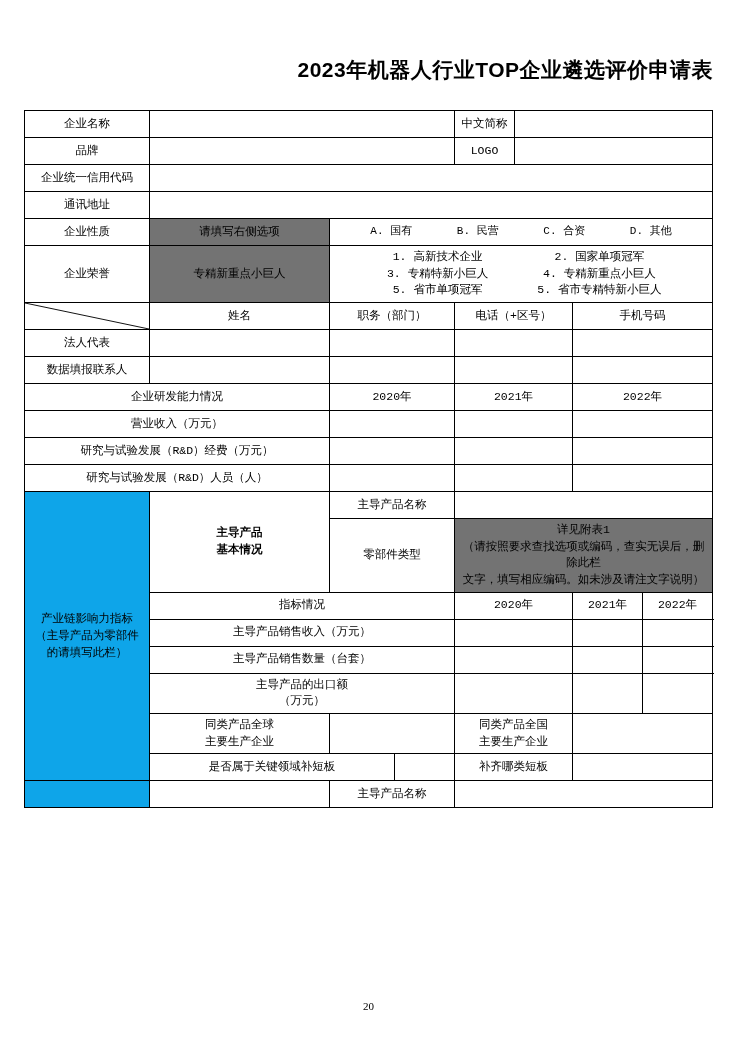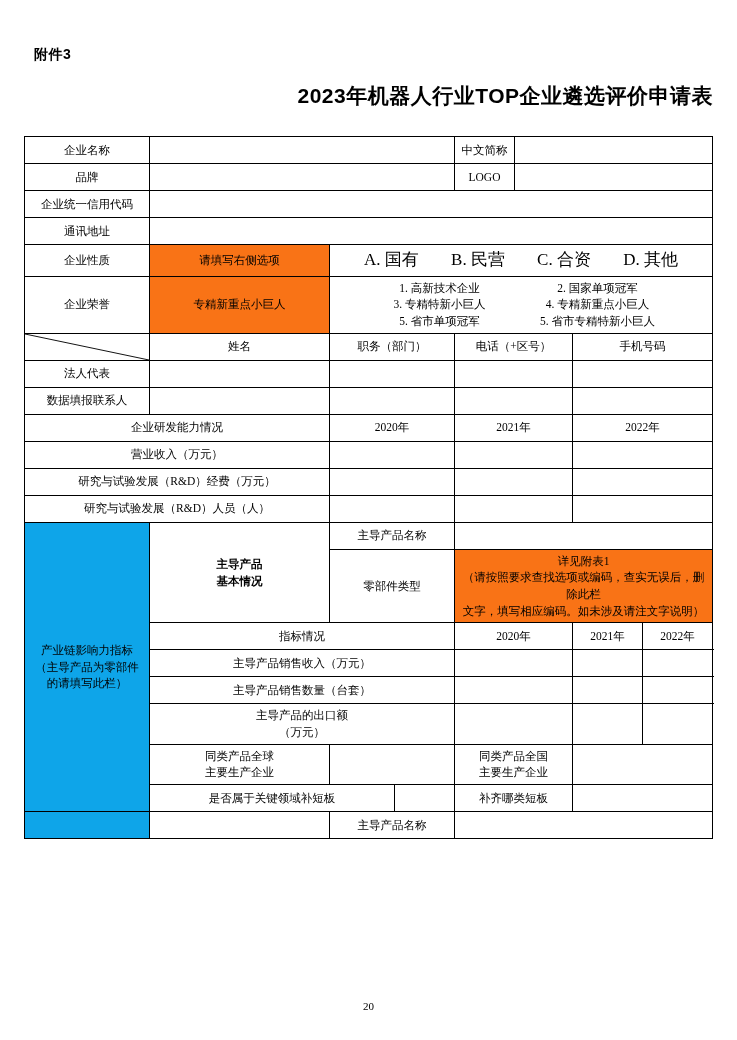--- a/index.html
+++ b/index.html
@@ -36,54 +36,55 @@
     font-weight: bold;
     font-size: 21px;
     letter-spacing: 0.5px;
     margin: 10px 0 26px 0;
   }
   table.form {
     border-collapse: collapse;
     width: 688px;
     margin: 9px auto;
     table-layout: fixed;
+    font-family: Liberation Mono, monospace;
   }
   table.form td {
     border: 1px solid #000000;
     font-size: 11.5px;
     line-height: 1.45;
     padding: 3px 4px;
     vertical-align: middle;
     text-align: center;
     height: 27px;
     box-sizing: border-box;
     word-break: break-all;
   }
   td.lbl { text-align: center; }
   td.left { text-align: left; padding-left: 10px; }
   td.blank { }
-  .peach { background: #f97316; }
+  .peach { background: #737373; }
   .yellow { background: #0ea5e9; }
   .small { font-size: 10.5px; }
   .tiny { font-size: 10px; }
   .bold { font-weight: bold; }
   .honor-cell {
     text-align: left;
     padding-left: 18px;
     line-height: 1.9;
     font-size: 11.5px;
   }
   .honor-row span { display: inline-block; }
   .hw1 { width: 150px; }
   .hw2 { width: 160px; }
   .nature-opts {
     display: flex;
     justify-content: space-around;
     padding: 0 14px;
-    font-size: 17px;
+    font-size: 11px;
   }
   
   .diag {
     position: relative;
     padding: 0;
     height: 30px;
   }
   .diag svg {
     position: absolute;
     left: 0; top: 0;
@@ -99,21 +100,20 @@
     font-size: 11px;
     font-family: "Liberation Serif", serif;
   }
   .multi { line-height: 1.5; }
 </style>
 </head>
 <body>
 
 <div class="page">
 
-  <div class="attach-label">附件3</div>
 
   <div class="doc-title">2023年机器人行业TOP企业遴选评价申请表</div>
 
   <table class="form">
     <colgroup>
       <col style="width:125px">
       <col style="width:90px">
       <col style="width:90px">
       <col style="width:65px">
       <col style="width:60px">

